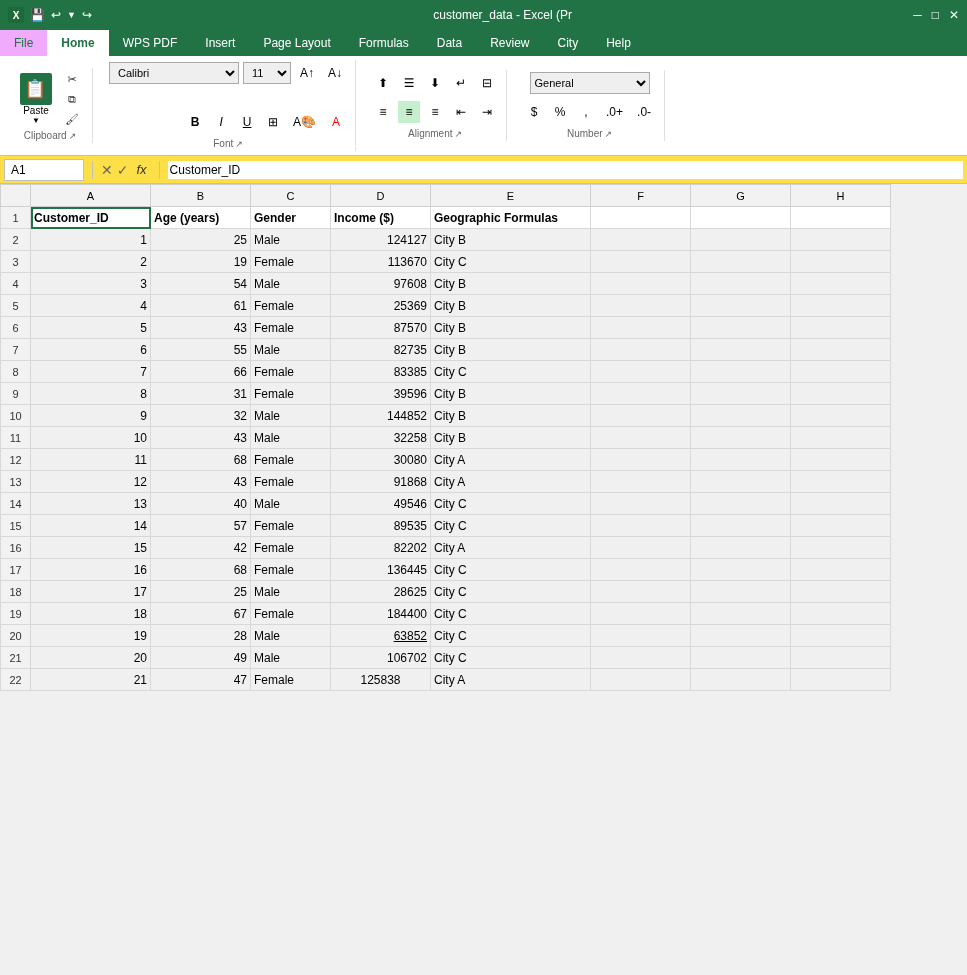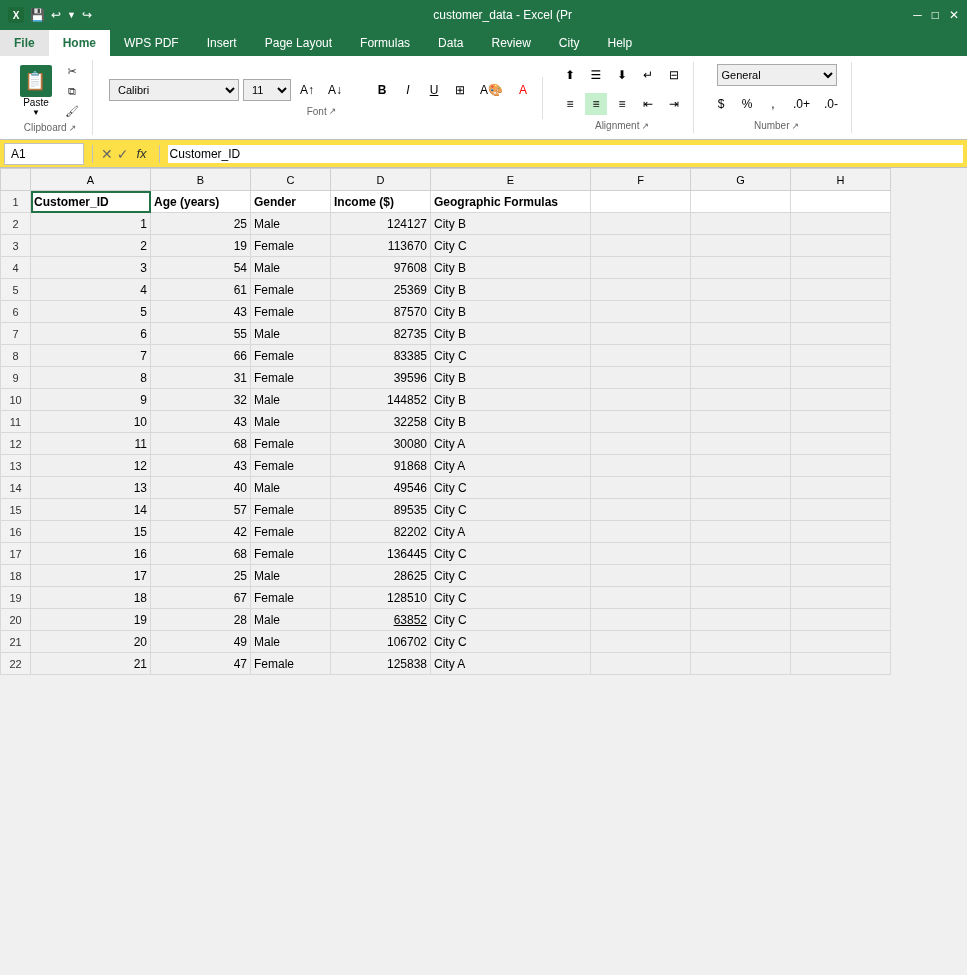--- a/index.html
+++ b/index.html
@@ -22,23 +22,23 @@
     .ribbon-tabs { display: flex; background: #217346; }
     .ribbon-tab {
       padding: 6px 14px;
       color: white;
       font-size: 12px;
       cursor: pointer;
       border: none;
       background: transparent;
     }
     .ribbon-tab.active {
-      background: #e5e5e5;
+      background: #f0abfc;
       color: #217346;
-      font-weight: bold;
+      font-weight: normal;
     }
 
     .ribbon-content {
       background: white;
       border-bottom: 1px solid #c0c0c0;
       padding: 4px 8px;
       display: flex;
       align-items: center;
       gap: 8px;
       min-height: 80px;
@@ -243,21 +243,21 @@
         <button class="small-ribbon-btn">🖌</button>
       </div>
     </div>
     <div class="ribbon-group-label">
       <span>Clipboard</span>
       <span style="font-size:9px; cursor:pointer;">↗</span>
     </div>
   </div>
 
   <div class="ribbon-group" style="min-width:200px;">
-    <div class="ribbon-group-content" style="flex-direction:row; align-items:flex-start;gap:24px;">
+    <div class="ribbon-group-content" style="flex-direction:column; align-items:flex-end;gap:24px;">
       <div class="font-row">
         <select class="font-select">
           <option>Calibri</option>
         </select>
         <select class="font-size-select">
           <option>11</option>
         </select>
         <button class="font-btn">A↑</button>
         <button class="font-btn">A↓</button>
       </div>
@@ -542,21 +542,21 @@
             <td class="text-cell" style="width: 160px;">City C</td>
             <td class="text-cell" style="width: 100px;"></td>
             <td class="text-cell" style="width: 100px;"></td>
             <td class="text-cell" style="width: 100px;"></td>
           </tr>
           <tr>
             <td class="row-num">19</td>
             <td class="num-cell" style="width: 120px;">18</td>
             <td class="num-cell" style="width: 100px;">67</td>
             <td class="text-cell" style="width: 80px;">Female</td>
-            <td class="num-cell" style="width: 100px;">128510</td>
+            <td class="num-cell" style="width: 100px;">184400</td>
             <td class="text-cell" style="width: 160px;">City C</td>
             <td class="text-cell" style="width: 100px;"></td>
             <td class="text-cell" style="width: 100px;"></td>
             <td class="text-cell" style="width: 100px;"></td>
           </tr>
           <tr>
             <td class="row-num">20</td>
             <td class="num-cell" style="width: 120px;">19</td>
             <td class="num-cell" style="width: 100px;">28</td>
             <td class="text-cell" style="width: 80px;">Male</td>
@@ -575,21 +575,21 @@
             <td class="text-cell" style="width: 160px;">City C</td>
             <td class="text-cell" style="width: 100px;"></td>
             <td class="text-cell" style="width: 100px;"></td>
             <td class="text-cell" style="width: 100px;"></td>
           </tr>
           <tr>
             <td class="row-num">22</td>
             <td class="num-cell" style="width: 120px;">21</td>
             <td class="num-cell" style="width: 100px;">47</td>
             <td class="text-cell" style="width: 80px;">Female</td>
-            <td class="num-cell" style="width: 100px;">125838</td>
+            <td class="num-cell" style="width: 100px; text-align: center;">125838</td>
             <td class="text-cell" style="width: 160px;">City A</td>
             <td class="text-cell" style="width: 100px;"></td>
             <td class="text-cell" style="width: 100px;"></td>
             <td class="text-cell" style="width: 100px;"></td>
           </tr>
         </tbody>
     </table>
   </div>
 </div>
 

